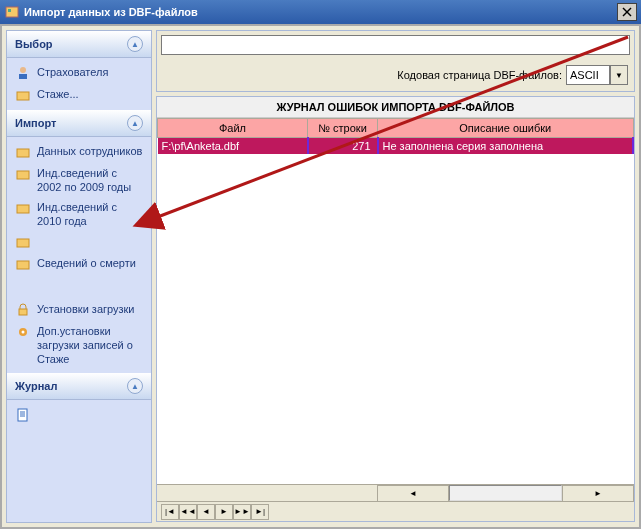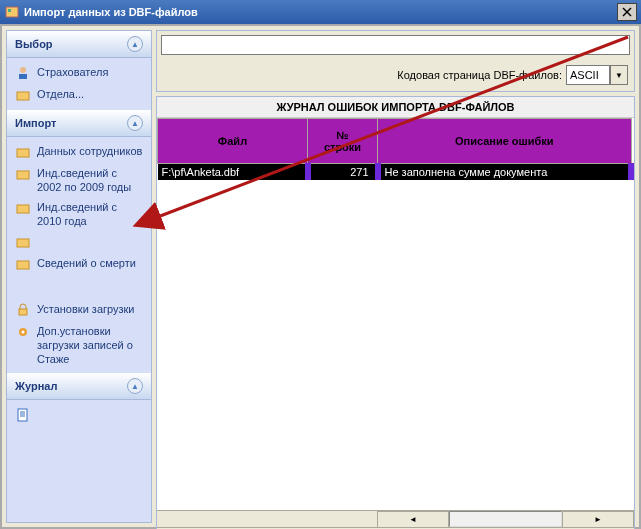--- a/index.html
+++ b/index.html
@@ -33,22 +33,22 @@
 .encoding-label { color: #000; }
 .combo { display: flex; }
 .combo input { width: 44px; height: 20px; border: 1px solid #7a7a7a; background: #fff; padding: 1px 3px; }
 .combo button { width: 18px; height: 20px; border: 1px solid #7a7a7a; background: #ece9d8; cursor: pointer; font-size: 8px; }
 
 
 .journal { flex: 1; border: 1px solid #a8b8d8; background: #fff; display: flex; flex-direction: column; }
 .journal-title { text-align: center; font-weight: bold; background: #f0f0f0; padding: 4px; border-bottom: 1px solid #ccc; }
 .grid-wrap { flex: 1; overflow: hidden; position: relative; }
 .grid { width: 100%; border-collapse: collapse; table-layout: fixed; }
-.grid th { background: #a21caf; border: 1px solid #aca899; padding: 10px; font-weight: bold; text-align: center; }
-.grid td { border-right: 6px solid #6d28d9; padding: 2px 4px; background: #000000; color: #fff; white-space: nowrap; overflow: hidden; }
+.grid th { background: #fca5a5; border: 1px solid #aca899; padding: 3px; font-weight: normal; text-align: center; }
+.grid td { border-right: 2px solid #6d28d9; padding: 2px 4px; background: #be185d; color: #fff; white-space: nowrap; overflow: hidden; }
 .grid td.num { text-align: right; padding-right: 6px; }
 .grid-body-empty { height: 330px; background: #fff; }
 .hscroll { height: 17px; background: #ece9d8; border-top: 1px solid #aca899; display: flex; }
 .hscroll .track { flex: 1; background: #f0f0f0; border: 1px inset #ddd; position: relative; }
 .hscroll .btn { width: 17px; height: 17px; background: #ece9d8; border: 1px solid #aca899; cursor: pointer; font-size: 8px; display: flex; align-items: center; justify-content: center; }
 
 .nav-vcr { height: 20px; background: #ece9d8; border-top: 1px solid #aca899; display: flex; align-items: center; padding: 0 4px; gap: 0; }
 .vcr-btn { width: 18px; height: 16px; border: 1px solid #aca899; background: #ece9d8; cursor: pointer; font-size: 8px; display: flex; align-items: center; justify-content: center; }
 
 
@@ -102,21 +102,21 @@
             </svg>
         </span>
         <span class="nav-label">Страхователя</span>
       </div>
       <div class="nav-item">
         <span class="nav-icon ico-folder">
           <svg width="14" height="14">
               <rect x="1" y="4" width="12" height="8" fill="#f5c968" stroke="#c9912a"></rect>
             </svg>
         </span>
-        <span class="nav-label">Отдела...</span>
+        <span class="nav-label">Стаже...</span>
       </div>
     </div>
 
     <div class="group-header">
       <span>Импорт</span>
       <span class="chevron">▲</span>
     </div>
     <div class="group-body">
       <div class="nav-item">
         <span class="nav-icon ico-folder">
@@ -223,21 +223,21 @@
             <tr>
               <th>Файл</th>
               <th>№ строки</th>
               <th>Описание ошибки</th>
             </tr>
           </thead>
           <tbody>
             <tr>
               <td>F:\pf\Anketa.dbf</td>
               <td class="num">271</td>
-              <td>Не заполнена сумме документа</td>
+              <td>Не заполнена серия заполнена</td>
             </tr>
           </tbody>
         </table>
         <div class="grid-body-empty"></div>
       </div>
       <div class="hscroll">
         <div style="width:220px"></div>
         <div class="btn">◄</div>
         <div class="track"></div>
         <div class="btn">►</div>

